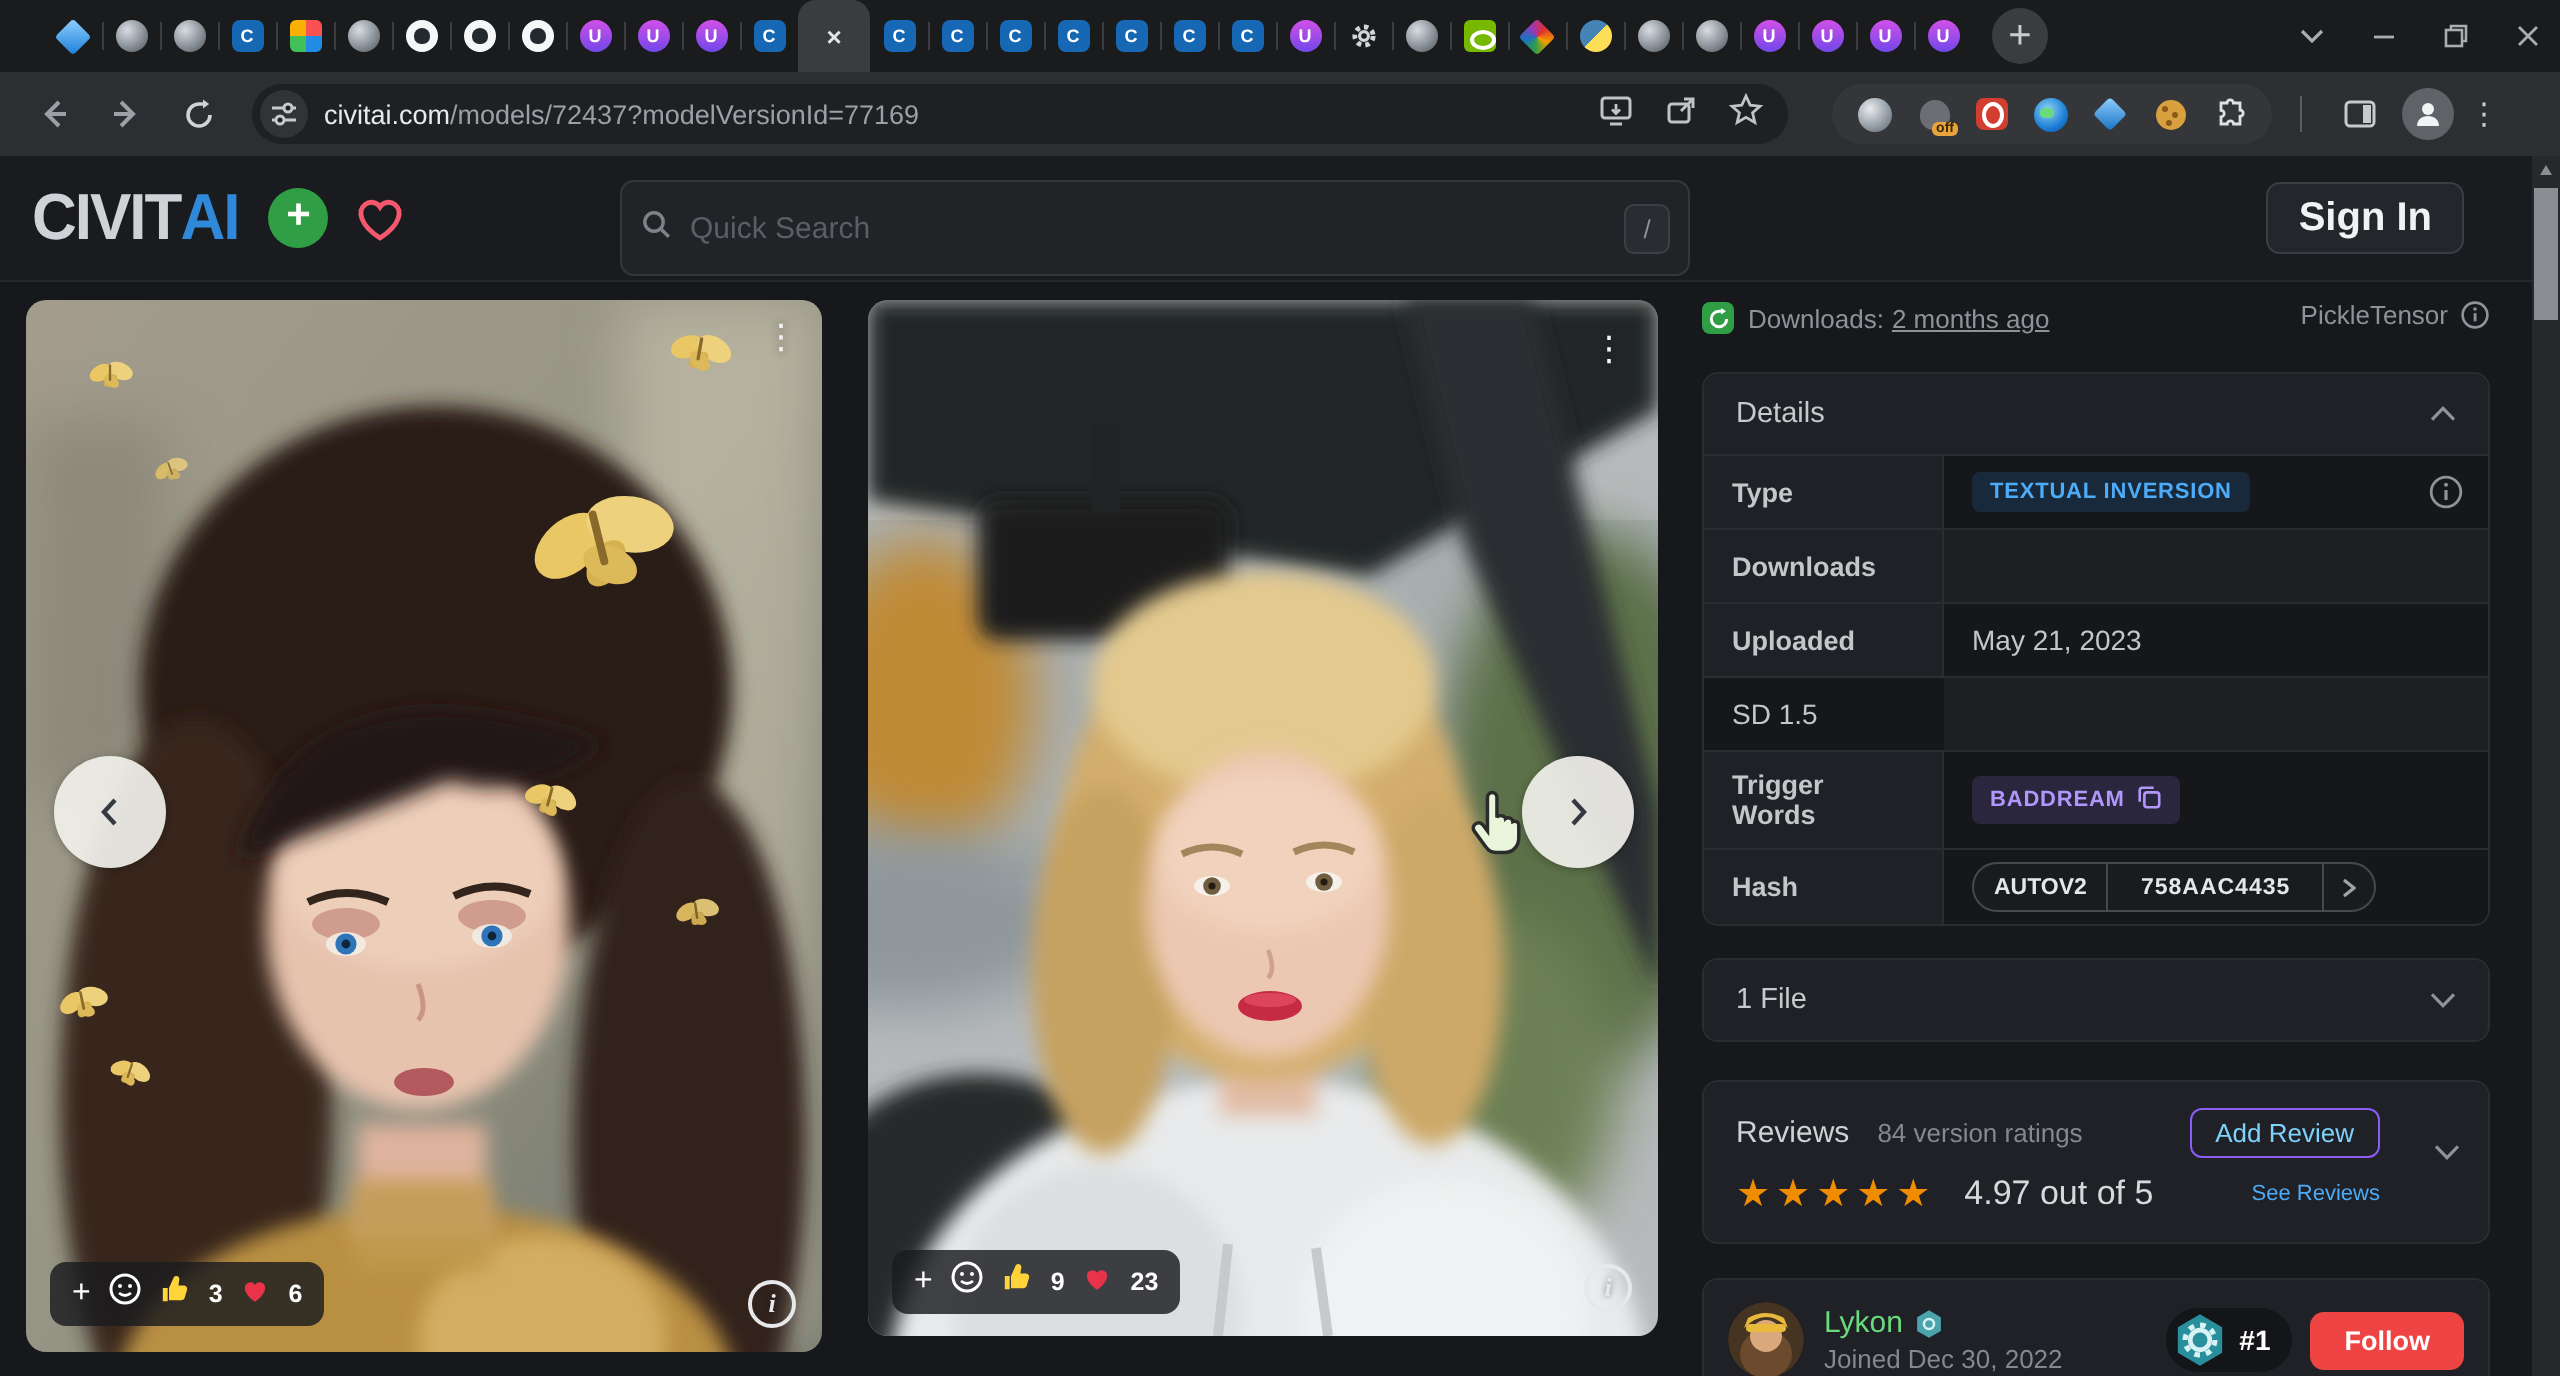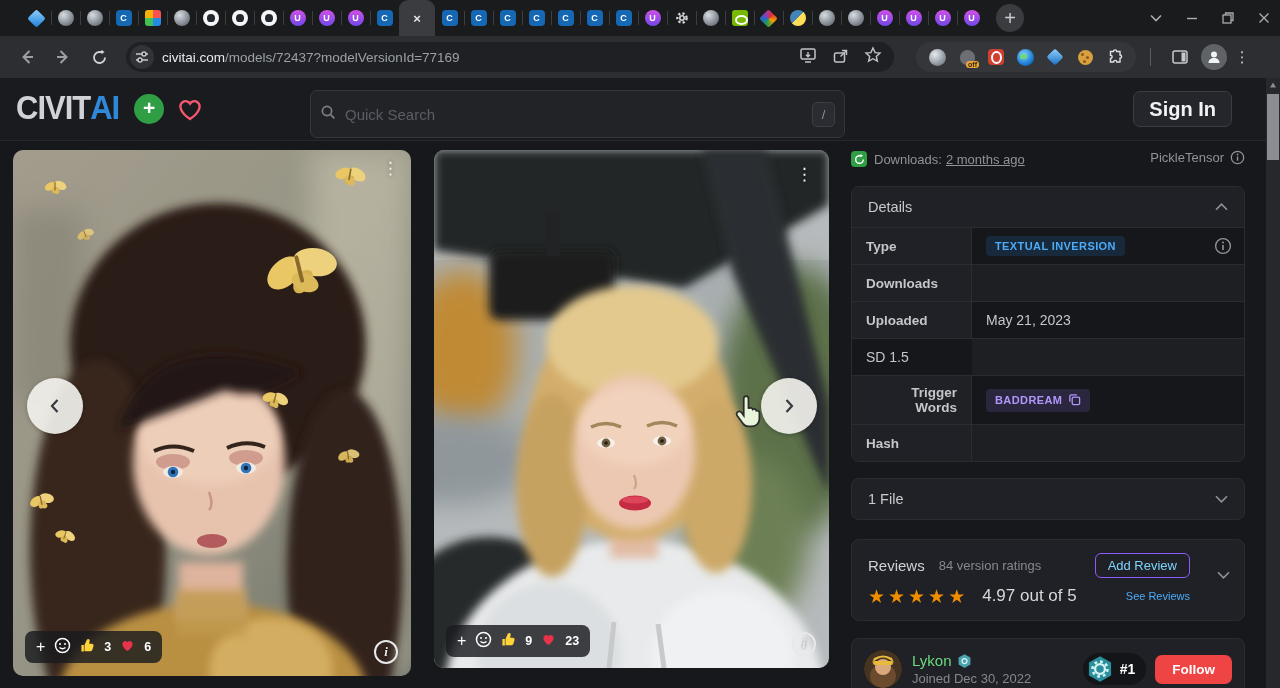--- a/index.html
+++ b/index.html
@@ -85,21 +85,21 @@
   
   .info-col { position:absolute; left:838px; top:0; width:394px; }
   .verified-row { display:flex; align-items:center; font-size:13px; color:#8f9298; }
   .v-ic { width:16px; height:16px; border-radius:4px; background:#2f9e44; margin-right:7px; display:flex; align-items:center; justify-content:center; }
   .v-time { text-decoration:underline; margin-left:4px; }
   .fmt { margin-left:auto; display:flex; align-items:flex-start; gap:6px; }
   .card { background:#1d1f23; border:1px solid #2a2c30; border-radius:8px; }
   .details-card { margin-top:18px; overflow:hidden; }
   .card-head { height:40px; display:flex; align-items:center; justify-content:space-between; padding:0 16px; background:#1f2126; color:#c7c9cc; font-size:14.5px; font-weight:500; }
   .d-row { display:grid; grid-template-columns:120px 1fr; border-top:1px solid #2a2c30; min-height:37px; }
-  .d-label { background:#1f2126; padding:9px 14px; font-size:13.5px; font-weight:600; color:#c4c6c9; border-right:1px solid #2a2c30; display:flex; align-items:center;text-align:right; }
+  .d-label { background:#1f2126; padding:9px 14px; font-size:13.5px; font-weight:600; color:#c4c6c9; border-right:1px solid #2a2c30; display:flex; align-items:center; }
   .d-value { background:#16171a; padding:6px 14px; display:flex; align-items:center; color:#c4c6c9; font-size:14px; position:relative; }
   .badge-blue { background:rgba(34,139,230,.16); color:#4dabf7; font-size:11px; font-weight:700; letter-spacing:.4px; padding:4px 9px; border-radius:4px; }
   .badge-purple { background:rgba(151,117,250,.16); color:#b197fc; font-size:11px; font-weight:700; letter-spacing:.4px; padding:4px 9px; border-radius:4px; display:inline-flex; align-items:center; gap:6px; }
   .row-info { position:absolute; right:12px; top:50%; transform:translateY(-50%); display:flex; }
   .hash-pill { display:inline-flex; align-items:center; height:25px; border:1px solid #46484e; border-radius:13px; overflow:hidden; background:#1a1b1f; }
   .hash-type { padding:0 10px; font-size:11.5px; font-weight:700; color:#e4e6e8; border-right:1px solid #46484e; display:flex; align-items:center; height:100%; }
   .hash-val { padding:0 16px; font-size:11.5px; font-weight:700; letter-spacing:.5px; color:#e4e6e8; display:flex; align-items:center; height:100%; }
   .hash-next { padding:0 9px; border-left:1px solid #46484e; color:#85888d; display:flex; align-items:center; height:100%; }
   .file-card { margin-top:16px; height:42px; display:flex; align-items:center; justify-content:space-between; padding:0 16px; color:#c7c9cc; font-size:14.5px; background:#1f2126; }
   .reviews-card { margin-top:19px; padding:13px 16px 14px; position:relative; background:#1f2126; }
@@ -590,20 +590,31 @@
                     <span>BADDREAM</span>
                     <span><svg width="13" height="13" viewBox="0 0 14 14">
                         <rect x="4.5" y="4.5" width="8" height="8" rx="1.5" fill="none" stroke="#b197fc" stroke-width="1.4"></rect>
                         <path d="M9.5 2 H3.5 A1.5 1.5 0 0 0 2 3.5 V9.5" fill="none" stroke="#b197fc" stroke-width="1.4"></path>
                       </svg></span>
                   </span>
                 </div>
               </div>
               <div class="d-row">
                 <div class="d-label">Hash</div>
+                <div class="d-value">
+                  <span class="hash-pill">
+                    <span class="hash-type">AUTOV2</span>
+                    <span class="hash-val">758AAC4435</span>
+                    <span class="hash-next">
+                      <svg width="7" height="10" viewBox="0 0 7 10">
+                        <path d="M1 1 L6 5 L1 9" stroke="#a0a3a8" stroke-width="1.6" fill="none"></path>
+                      </svg>
+                    </span>
+                  </span>
+                </div>
               </div>
             </div>
         </div>
 
         <div class="card file-card">
           <span>1 File</span>
           <svg width="13" height="8" viewBox="0 0 13 8">
               <path d="M1 1.2 L6.5 6.8 L12 1.2" stroke="#909296" stroke-width="1.6" fill="none"></path>
             </svg>
         </div>

